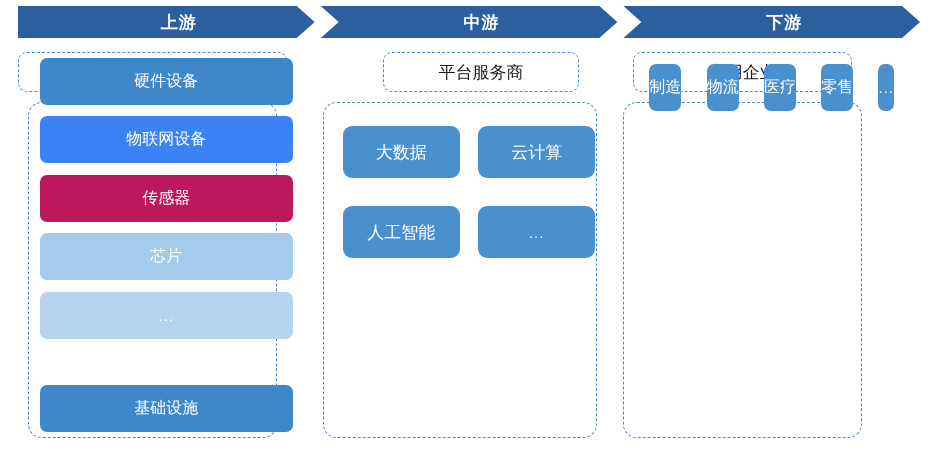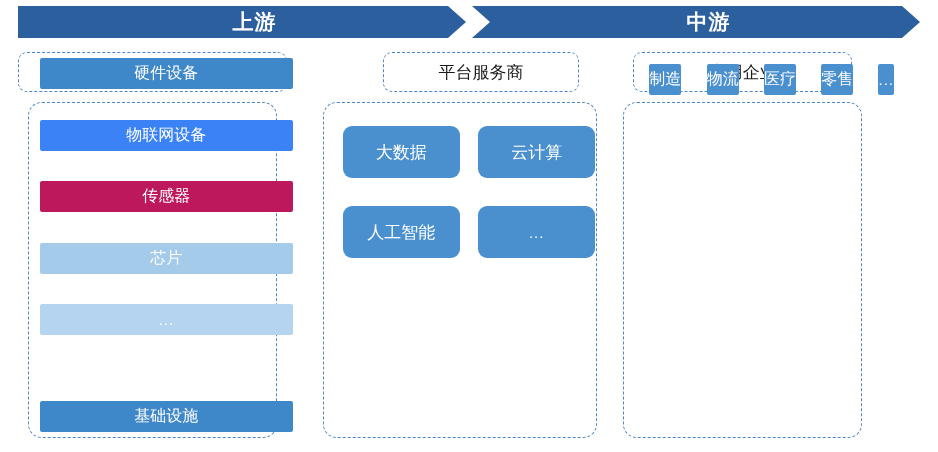--- a/index.html
+++ b/index.html
@@ -32,21 +32,21 @@
   .arrow {
     position: relative;
     flex: 1 1 0;
     height: 32px;
     background: #2b5f9e;
     display: flex;
     align-items: center;
     justify-content: center;
     clip-path: polygon(0 0, calc(100% - 18px) 0, 100% 50%, calc(100% - 18px) 100%, 0 100%, 18px 50%);
     color: #ffffff;
-    font-size: 21px;
+    font-size: 17px;
     font-weight: bold;
     letter-spacing: 1px;
     padding-left: 25px;
   }
   .arrow.first {
     clip-path: polygon(0 0, calc(100% - 18px) 0, 100% 50%, calc(100% - 18px) 100%, 0 100%);
   }
 
   
   .columns {
@@ -114,22 +114,22 @@
   .col-down .items {
     position: absolute;
     left: 26px; right: 26px; top: 18px; bottom: 18px;
     display: flex;
     flex-direction: row;
     justify-content: space-between;
   }
 
   
   .pill {
-    height: 31px;
-    border-radius: 2px;
+    height: 47px;
+    border-radius: 7px;
     display: flex;
     align-items: center;
     justify-content: center;
     color: #ffffff;
     font-size: 16px;
     box-sizing: border-box;
   }
   .pill.tall {
     height: 52px;
     border-radius: 9px;
@@ -151,20 +151,23 @@
 
 <div id="stage">
 
   <div class="arrow-row">
     <div class="arrow first">
       <span>上游</span>
     </div>
     <div class="arrow">
       <span>中游</span>
     </div>
+    <div class="arrow">
+      <span>下游</span>
+    </div>
   </div>
 
   <div class="columns">
 
     <div class="column col-up">
       <div class="cap">
         <span>硬件设备和基础设施</span>
       </div>
       <div class="body-box"></div>
       <div class="items">

